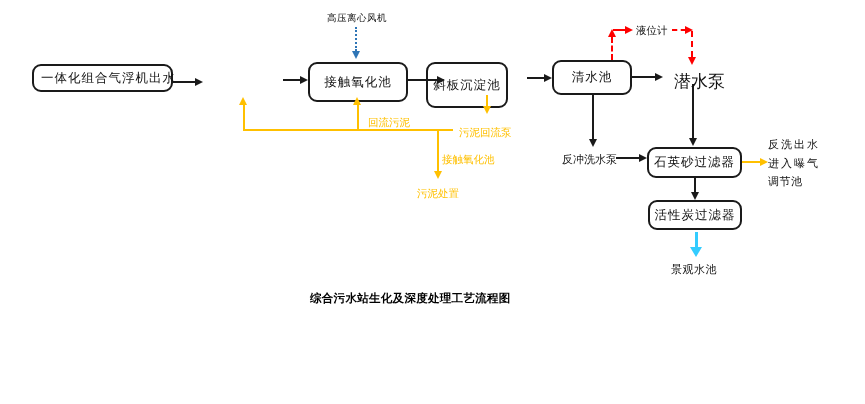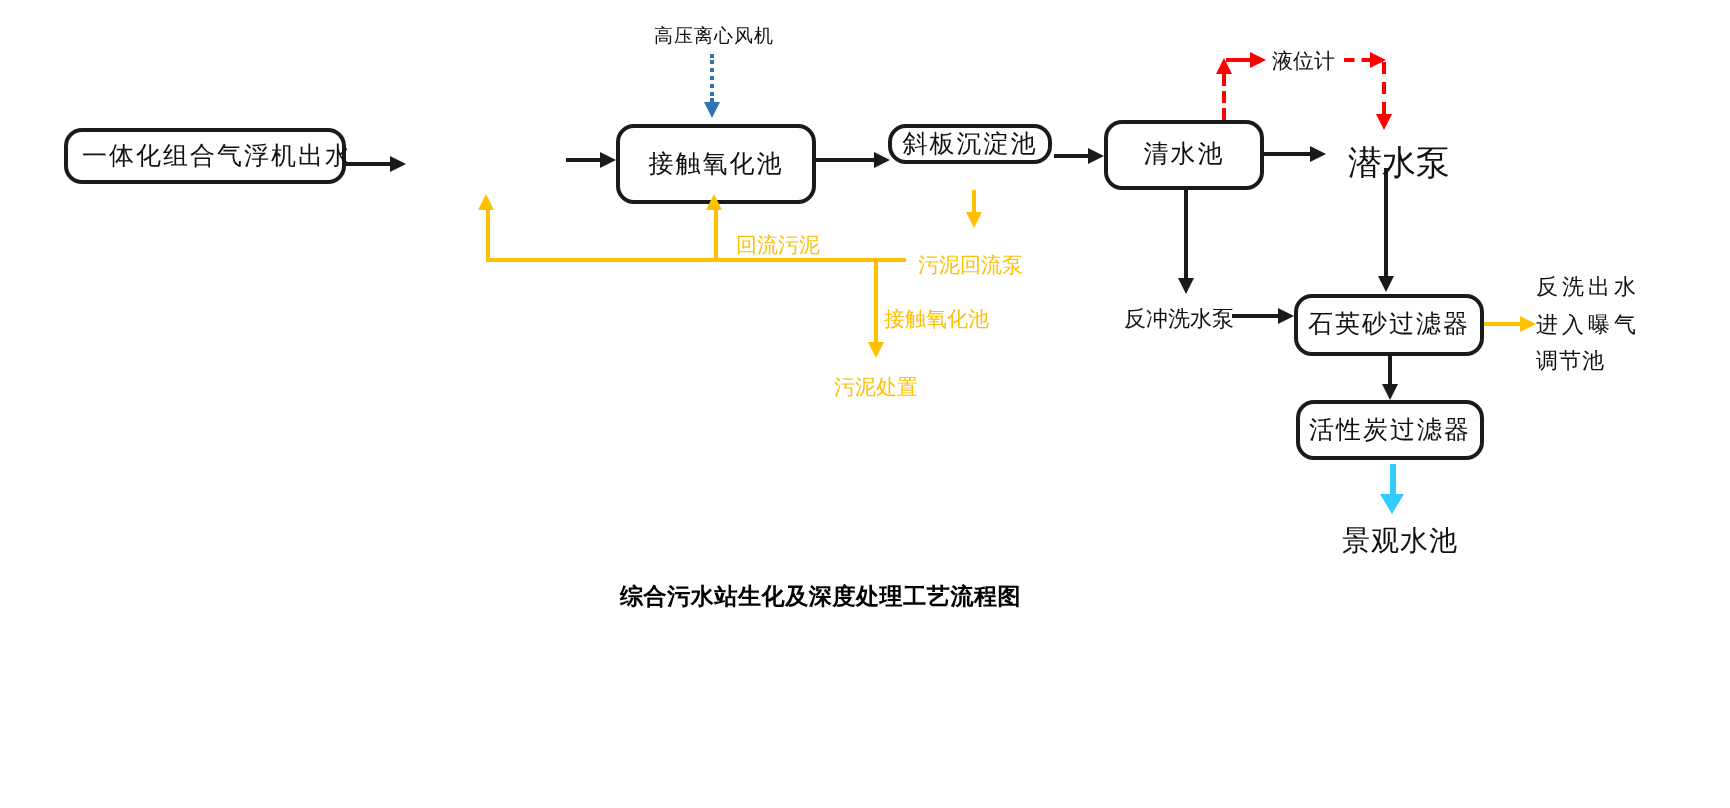--- a/index.html
+++ b/index.html
@@ -41,21 +41,21 @@
   .note-line { font-size:11px; line-height:18.5px; letter-spacing:2px; }
   .note-line.last { letter-spacing:0.5px; }
 </style>
 </head>
 <body>
 
 <div id="canvas">
 
   <div class="node" style="left:32px;top:64px;width:141px;height:28px;padding-left:12px;">一体化组合气浮机出水</div>
   <div class="node" style="left:308px;top:62px;width:100px;height:40px;">接触氧化池</div>
-  <div class="node" style="left:444px;top:62px;width:82px;height:20px;">斜板沉淀池</div>
+  <div class="node" style="left:426px;top:62px;width:82px;height:46px;">斜板沉淀池</div>
   <div class="node" style="left:552px;top:60px;width:80px;height:35px;">清水池</div>
   <div class="node" style="left:647px;top:147px;width:95px;height:31px;">石英砂过滤器</div>
   <div class="node" style="left:648px;top:200px;width:94px;height:30px;">活性炭过滤器</div>
 
   <div class="hl ck" style="left:173px;top:81px;width:22px;"></div>
   <div class="ah ah-r ck" style="left:195px;top:78px;"></div>
 
   <div class="hl ck" style="left:283px;top:79px;width:17px;"></div>
   <div class="ah ah-r ck" style="left:300px;top:76px;"></div>
 
@@ -124,21 +124,21 @@
   <div class="lbl" style="left:562px;top:152px;font-size:11px;">反冲洗水泵</div>
 
   <div class="lbl o" style="left:368px;top:116px;">回流污泥</div>
 
   <div class="lbl o" style="left:459px;top:126px;">污泥回流泵</div>
 
   <div class="lbl o" style="left:442px;top:153px;">接触氧化池</div>
 
   <div class="lbl o" style="left:417px;top:187px;">污泥处置</div>
 
-  <div class="lbl" style="left:671px;top:262px;font-size:14px;letter-spacing:0.5px;">景观水池</div>
+  <div class="lbl" style="left:671px;top:262px;font-size:11px;letter-spacing:0.5px;">景观水池</div>
 
   <div class="lbl" style="left:768px;top:135px;">
     <div class="note-line">反洗出水</div>
     <div class="note-line">进入曝气</div>
     <div class="note-line last">调节池</div>
   </div>
 
   <div class="title" style="left:310px;top:291px;">综合污水站生化及深度处理工艺流程图</div>
 
 </div>

